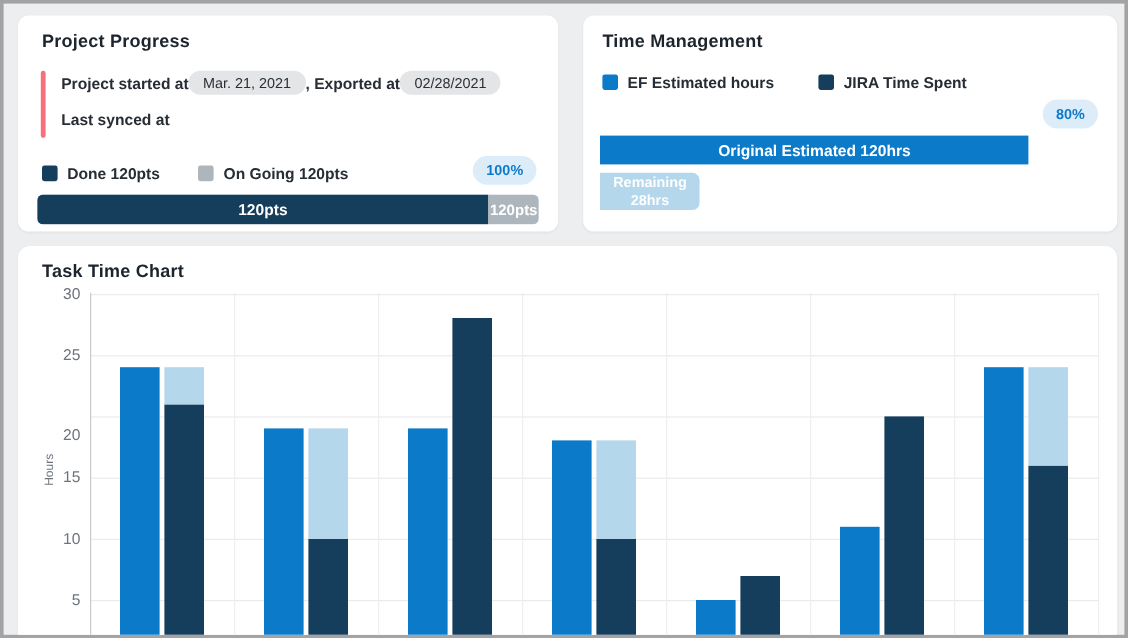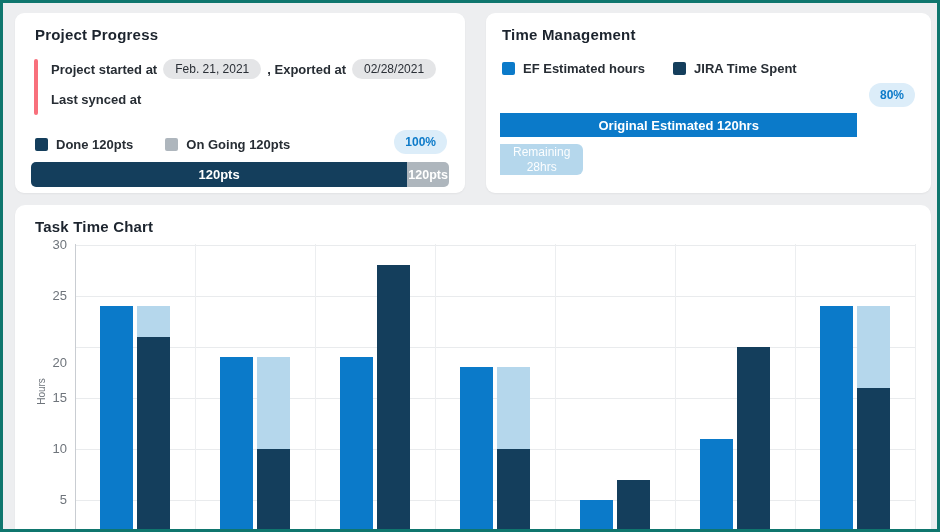--- a/index.html
+++ b/index.html
@@ -1,69 +1,69 @@
 <!DOCTYPE html>
 <html><head>
 <meta charset="utf-8">
 <style>
   * { margin:0; padding:0; box-sizing:border-box; }
   html,body { background:#d9dadc; }
   .viewport {
     position:relative; width:940px; height:532px;
-    border:3px solid #0f766e; background:#edeef0; overflow:hidden;
+    border:3px solid #a3a3a3; background:#edeef0; overflow:hidden;
     font-family:"Liberation Sans","DejaVu Sans",sans-serif;
     color:#272d34;
   }
   .card {
     position:absolute; background:#ffffff; border-radius:9px;
     box-shadow:0 1px 2px rgba(0,0,0,0.05);
   }
   .card-title {
     position:absolute; left:20px; top:13px;
     font-size:15px; font-weight:700; color:#1c242e; letter-spacing:.2px;
   }
   
   #pp-card { left:12px; top:10px; width:450px; height:180px; }
   .red-rule { position:absolute; left:19px; top:46px; width:4px; height:56px; background:#f8707c; border-radius:2px; }
   .pp-lines { position:absolute; left:36px; top:45px; }
-  .pp-line { display:flex; align-items:center; gap:6px; font-size:13px; font-weight:600; height:22px; margin-bottom:8px; white-space:nowrap; }
+  .pp-line { display:flex; align-items:center; gap:0; font-size:13px; font-weight:600; height:22px; margin-bottom:8px; white-space:nowrap; }
   .pill { background:#e4e5e7; border-radius:12px; padding:3px 12px; font-size:12px; font-weight:500; color:#2a2f36; }
   .legend-row { position:absolute; left:20px; top:124px; display:flex; gap:32px; align-items:center; font-size:13px; font-weight:600; }
   .legend-item { display:flex; align-items:center; gap:8px; }
   .sq { width:13px; height:13px; border-radius:2px; display:inline-block; flex:0 0 auto; }
   .badge {
     position:absolute; right:18px; background:#dcedf9; color:#0e7bc9;
     font-weight:700; font-size:12px; padding:5px 11px; border-radius:14px;
   }
   #pp-badge { top:117px; }
   .progressbar { position:absolute; left:16px; right:16px; top:149px; height:25px; border-radius:5px; overflow:hidden; display:flex; }
   .seg { display:flex; align-items:center; justify-content:center; color:#fff; font-weight:700; font-size:13px; white-space:nowrap; }
   .seg-done { background:#143e5c; }
   .seg-ongoing { background:#aeb6bd; flex:1; font-size:12.5px; }
   
   #tm-card { left:483px; top:10px; width:445px; height:180px; }
   #tm-card .card-title { left:16px; }
-  .tm-legend { position:absolute; left:16px; display:flex; gap:28px; font-size:13px; font-weight:600; }
+  .tm-legend { position:absolute; left:16px; display:flex; gap:37px; font-size:13px; font-weight:600; }
   #tm-legend1 { top:48px; }
   #tm-legend2 { top:77px; }
   #tm-badge { top:70px; right:16px; }
   .tm-bars { position:absolute; left:14px; right:14px; top:100px; height:62px; }
   .tm-est {
     position:absolute; left:0; top:0; height:24px; border-radius:0;
     background:#0b7ac9; color:#fff; font-weight:700; font-size:13px;
     display:flex; align-items:center; justify-content:center;
   }
   .tm-row2 { position:absolute; left:0; top:31px; height:31px; width:100%; display:flex; }
   .tm-spent {
     background:#143e5c; border-radius:6px 0 0 6px; color:#fff; font-weight:700; font-size:13px;
     display:flex; align-items:center; justify-content:center;
   }
   .tm-remaining {
     background:#b5d7ec; border-radius:0 6px 6px 0; color:rgba(255,255,255,0.96);
-    font-weight:400; font-size:12px; line-height:1.2; text-align:center;
+    font-weight:700; font-size:12px; line-height:1.2; text-align:center;
     display:flex; align-items:center; justify-content:center;
   }
   
   #chart-card { left:12px; top:202px; width:916px; height:346px; border-radius:10px; overflow:hidden; }
   .gl-h { position:absolute; left:60px; width:840px; height:1px; background:#e9ebed; }
   .gl-v { position:absolute; top:39px; height:307px; width:1px; background:#eceef0; }
   .axis-y { position:absolute; left:60px; top:39px; width:1px; height:307px; background:#c9cdd2; }
   .tick { position:absolute; left:20px; width:32px; text-align:right; font-size:13px; color:#6e747b; line-height:12px; }
   .ylabel { position:absolute; left:13px; top:181px; font-size:10px; color:#6e747b; transform:rotate(-90deg); transform-origin:center; }
   .bar { position:absolute; width:33px; }
@@ -72,21 +72,21 @@
 <body>
 
 <div class="viewport">
 
   <section class="card" id="pp-card">
     <h2 class="card-title">Project Progress</h2>
     <div class="red-rule"></div>
     <div class="pp-lines">
       <div class="pp-line">
         <span>Project started at</span>
-        <span class="pill">Feb. 21, 2021</span>
+        <span class="pill">Mar. 21, 2021</span>
         <span>, Exported at</span>
         <span class="pill">02/28/2021</span>
       </div>
       <div class="pp-line">
         <span>Last synced at</span>
       </div>
     </div>
     <div class="legend-row">
       <span class="legend-item">
         <i class="sq" style="background-color: rgb(20, 62, 92);"></i>

